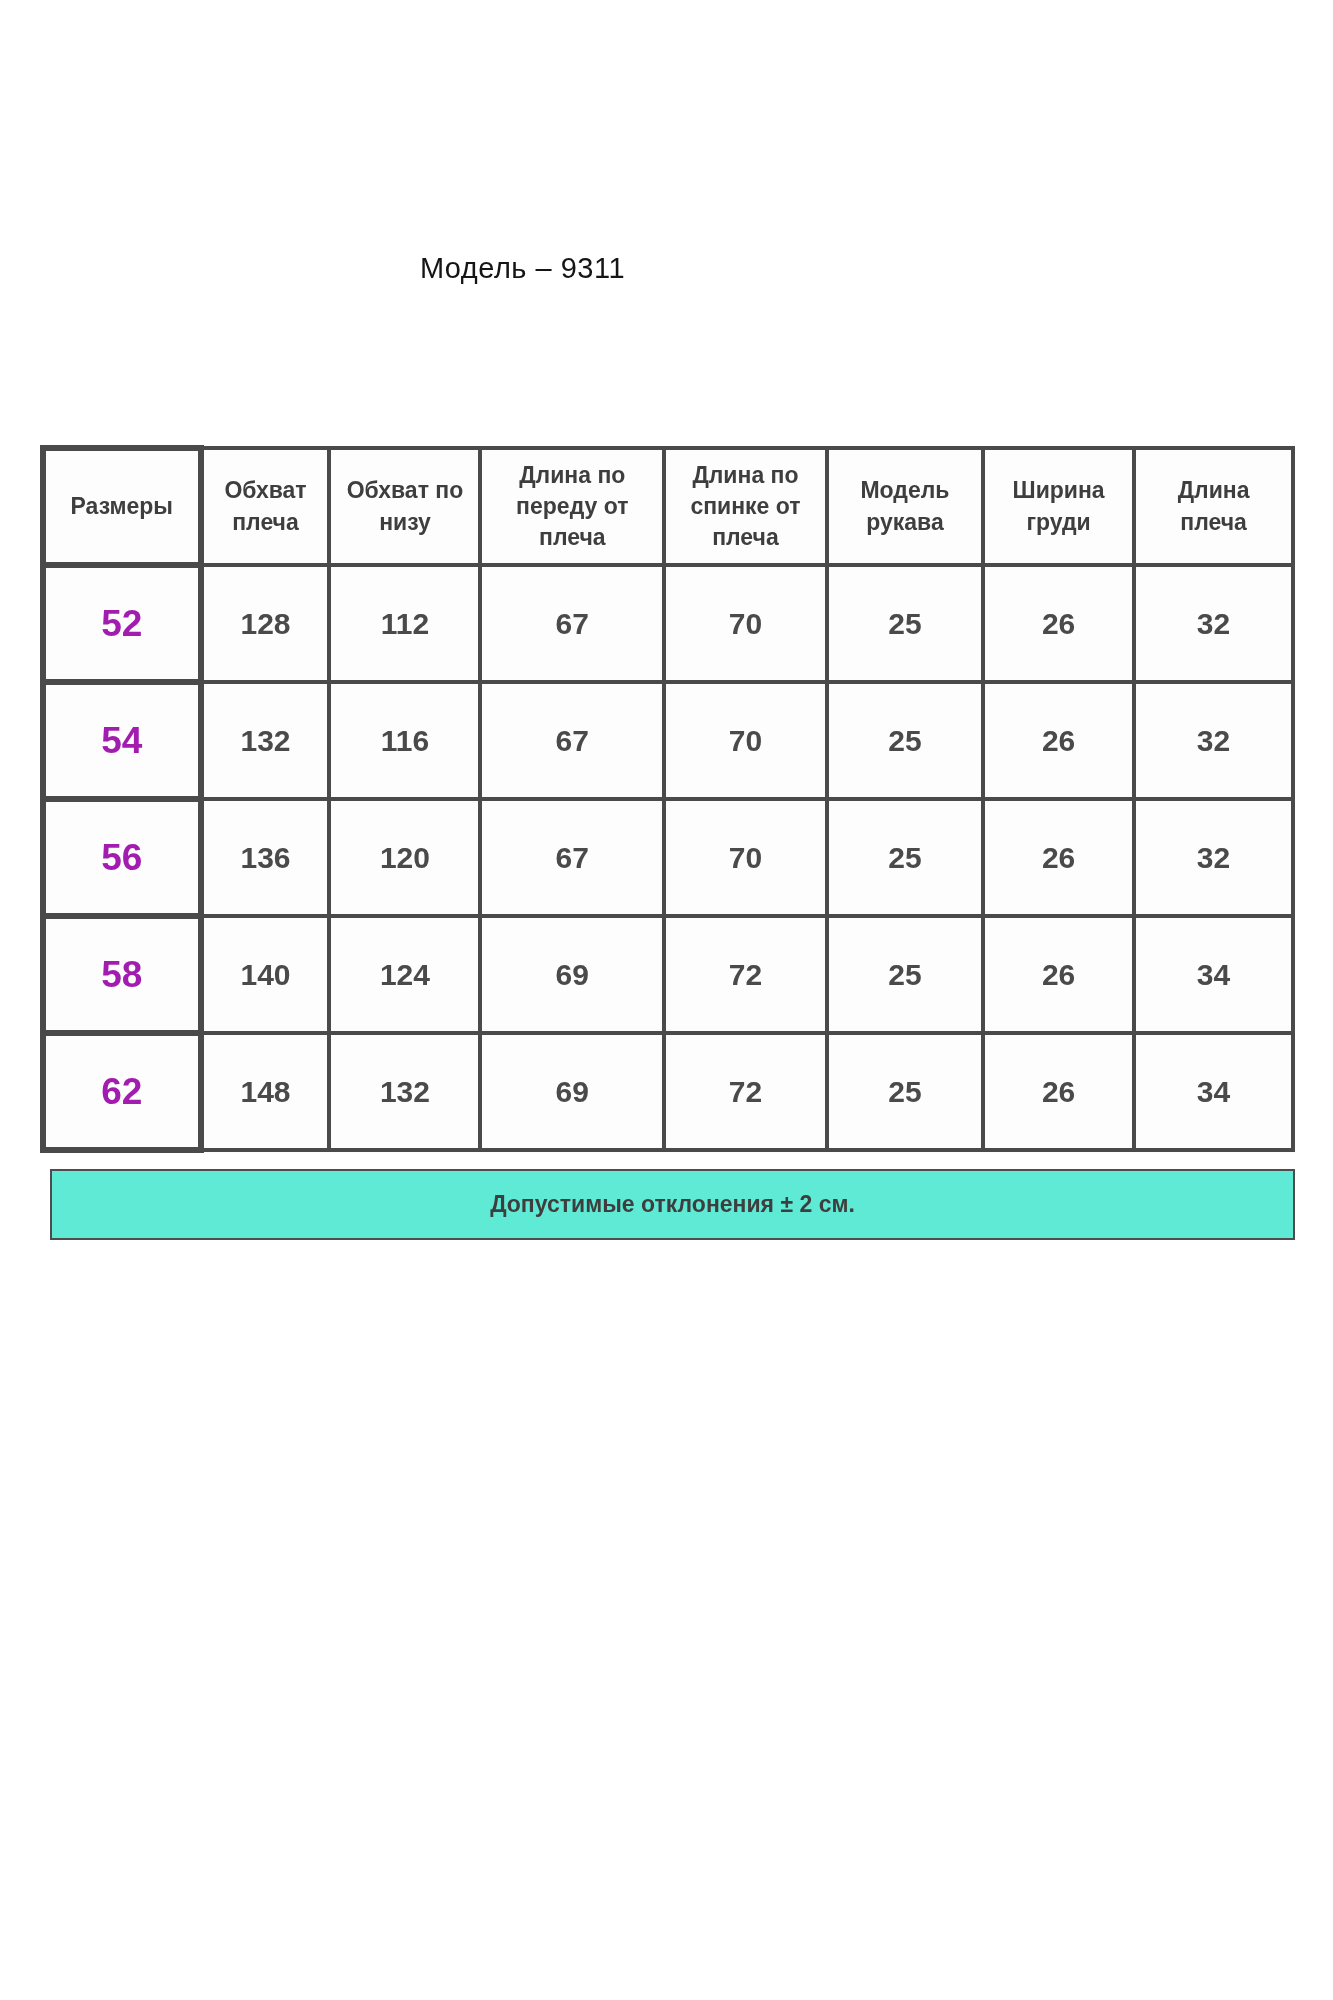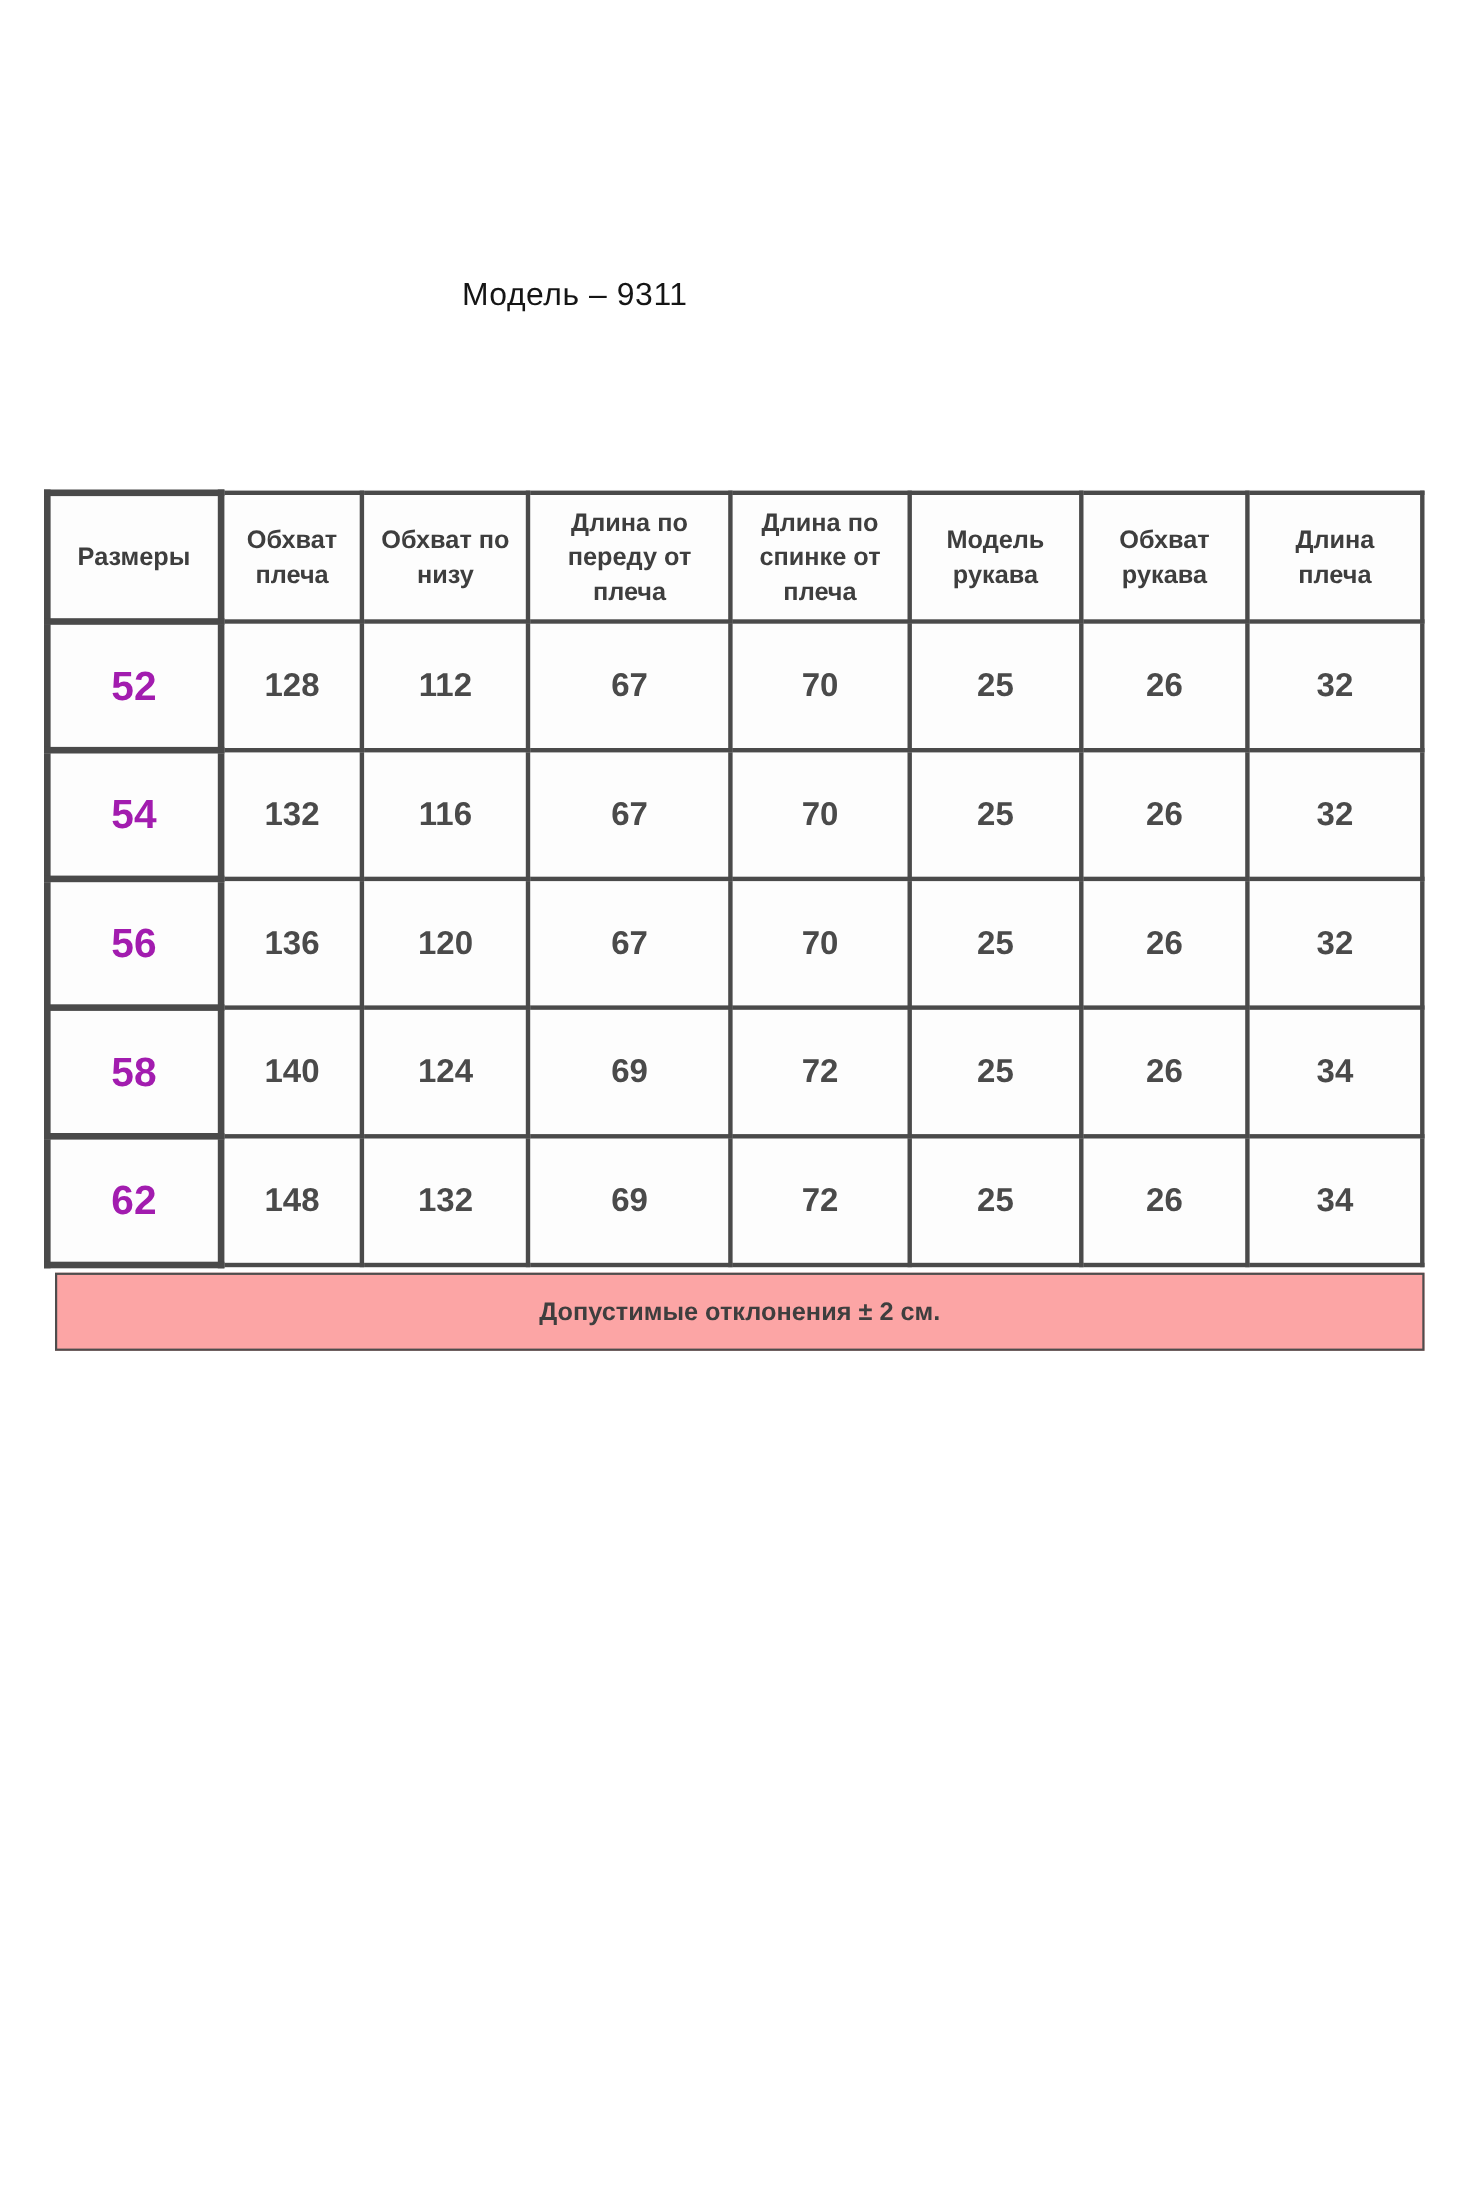--- a/index.html
+++ b/index.html
@@ -62,31 +62,31 @@
   }
   table.size-table th.size-col,
   table.size-table td.size-cell {
     border-width: 6px;
   }
   table.size-table td.size-cell {
     font-size: 37px;
     color: #a21caf;
   }
   .footer-note {
-    margin-top: 4px;
+    margin-top: 16px;
     margin-left: 10px;
     border: 2px solid #4d4d4d;
     height: 71px;
     display: flex;
     align-items: center;
     justify-content: center;
     font-size: 23px;
     font-weight: 700;
     color: #3e3e3e;
-    background: #fca5a5;
+    background: #5eead4;
     box-sizing: border-box;
   }
 </style>
 </head>
 <body>
 
 <div class="page">
 
   <div class="title">Модель – 9311</div>
 
@@ -103,21 +103,21 @@
         <col style="width:12.2%">
       </colgroup>
       <thead>
         <tr>
           <th class="size-col">Размеры</th>
           <th>Обхват плеча</th>
           <th>Обхват по низу</th>
           <th>Длина по переду от плеча</th>
           <th>Длина по спинке от плеча</th>
           <th>Модель рукава</th>
-          <th>Обхват рукава</th>
+          <th>Ширина груди</th>
           <th>Длина плеча</th>
         </tr>
       </thead>
       <tbody>
           <tr>
             <td class="size-cell">52</td>
             <td>128</td>
             <td>112</td>
             <td>67</td>
             <td>70</td>

